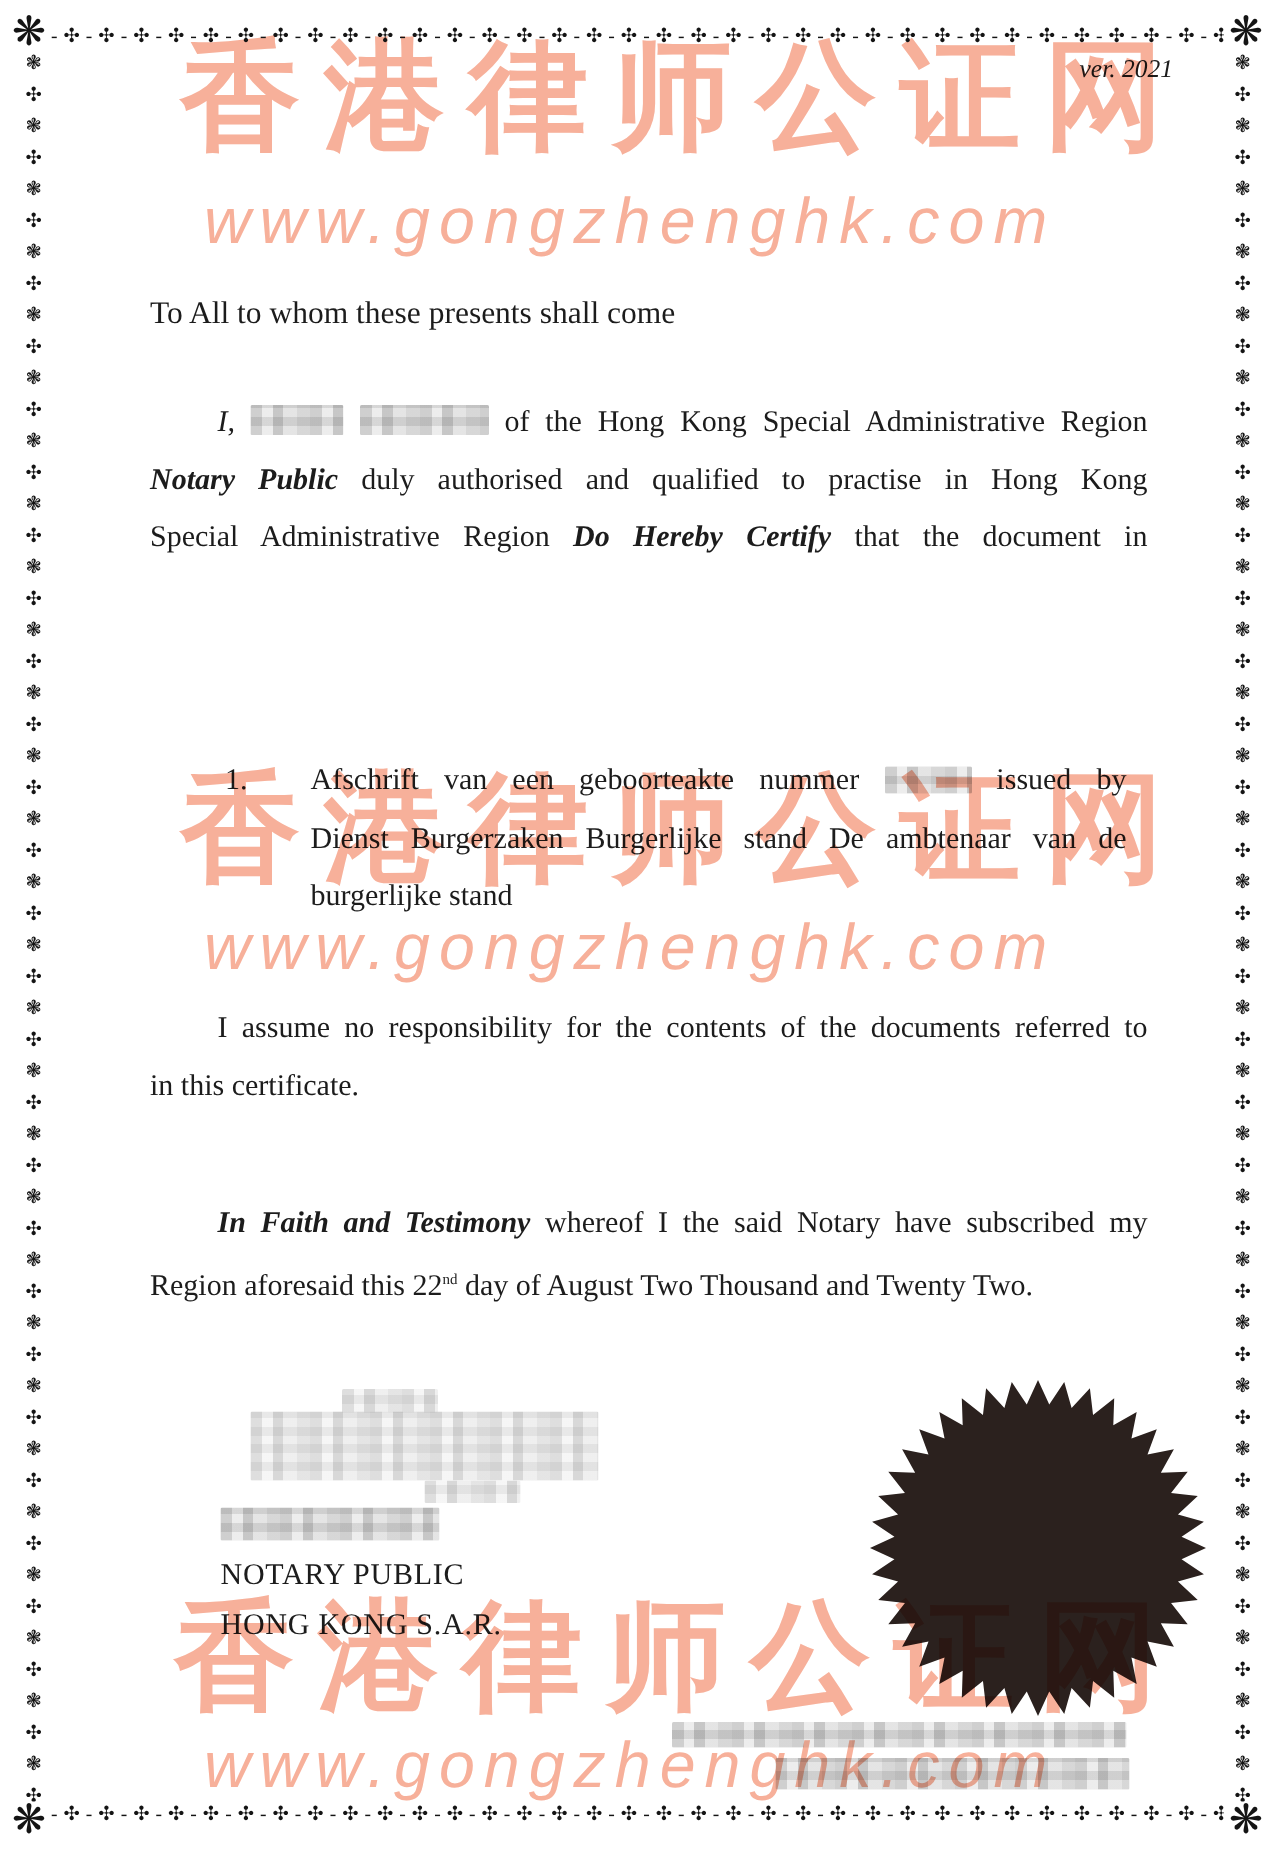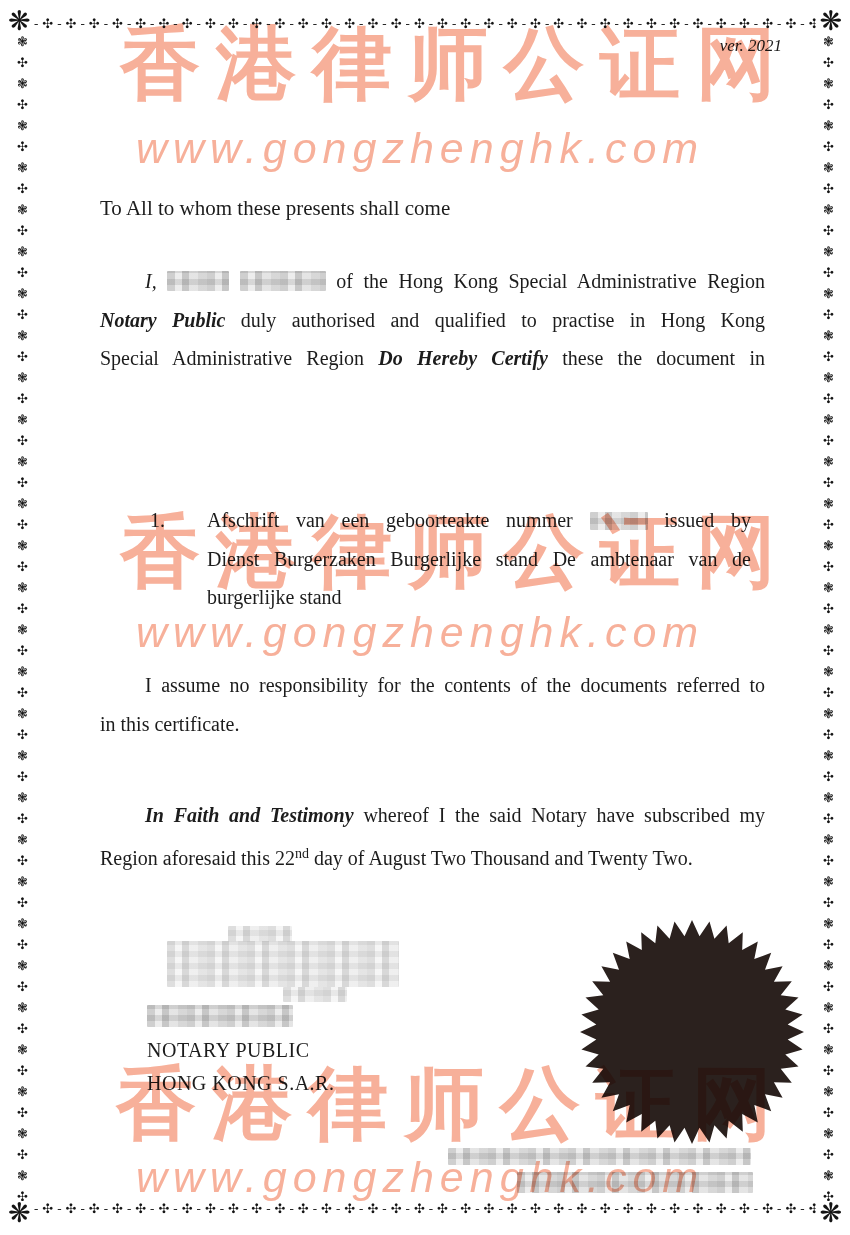--- a/index.html
+++ b/index.html
@@ -37,21 +37,21 @@
   .para1{left:100px;top:262px;}
   .para2{left:100px;top:666px;}
   .para3{left:100px;top:796px;}
   .item{left:150px;top:501px;display:flex;font-size:20px;line-height:38.5px;}
   .item-num{width:57px;flex:none;}
   .item-body{width:544px;flex:none;}
   .line{text-align:justify;text-align-last:justify;}
   .line.last{text-align-last:left;}
   .bi{font-style:italic;font-weight:bold;}
   .i{font-style:italic;}
-  .sup{font-size:14px;vertical-align:7px;}
+  .sup{font-size:10px;vertical-align:7px;}
   .notary-label{left:147px;font-size:20px;letter-spacing:0.5px;}
 
   
   .redact{display:inline-block;vertical-align:-3px;}
   .redact,.redact-block{
     background-color:#e6e6e6;
     background-image:
       repeating-linear-gradient(90deg,rgba(30,30,30,.16) 0 8px,rgba(30,30,30,.02) 8px 15px,
         rgba(30,30,30,.20) 15px 22px,rgba(30,30,30,.06) 22px 31px,rgba(30,30,30,.12) 31px 40px),
       repeating-linear-gradient(0deg,rgba(255,255,255,.45) 0 6px,rgba(0,0,0,.05) 6px 12px);
@@ -78,21 +78,21 @@
   <span class="corner corner-br">❋</span>
 
   <div class="txt ver">ver. 2021</div>
 
 
   <div class="txt salutation">To All to whom these presents shall come</div>
 
   <div class="txt para para1">
       <div class="line" style="text-indent: 45px;"><span class="i">I,</span><span> </span><span class="redact" style="width: 62px; height: 20px;"></span><span> </span><span class="redact" style="width: 86px; height: 20px;"></span><span> of the Hong Kong Special Administrative Region</span></div>
       <div class="line"><span class="bi">Notary Public</span><span> duly authorised and qualified to practise in Hong Kong</span></div>
-      <div class="line"><span>Special Administrative Region </span><span class="bi">Do Hereby Certify</span><span> these the document in</span></div>
+      <div class="line"><span>Special Administrative Region </span><span class="bi">Do Hereby Certify</span><span> that the document in</span></div>
     </div>
 
   <div class="txt item">
     <div class="item-num">1.</div>
     <div class="item-body">
         <div class="line"><span>Afschrift van een geboorteakte nummer </span><span class="redact" style="width: 58px; height: 18px;"></span><span> issued by</span></div>
         <div class="line"><span>Dienst Burgerzaken Burgerlijke stand De ambtenaar van de</span></div>
         <div class="line last"><span>burgerlijke stand</span></div>
       </div>
   </div>

